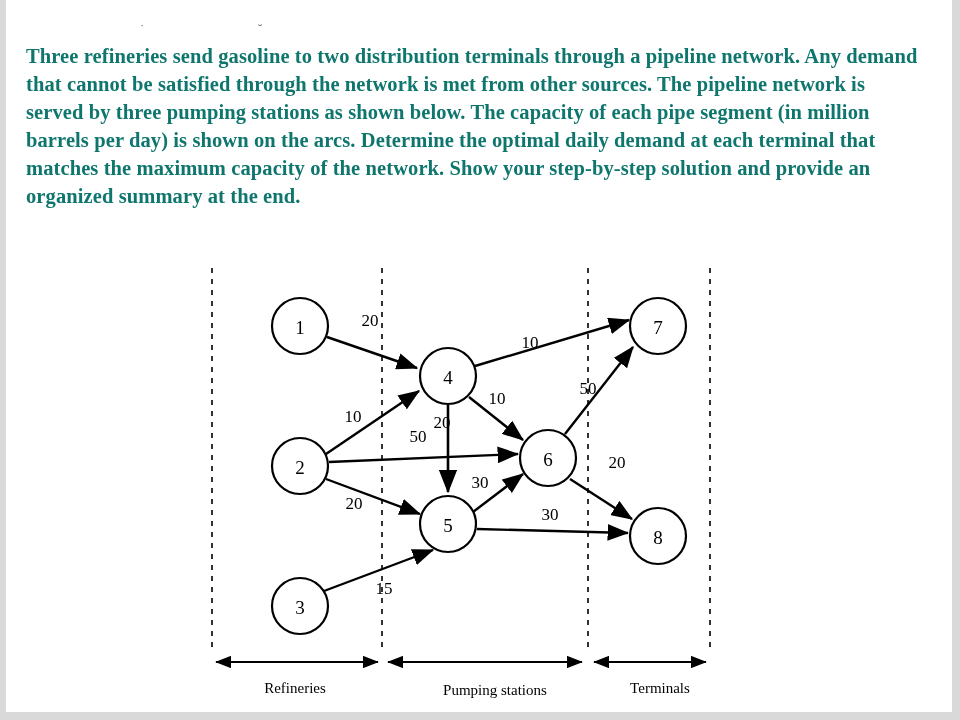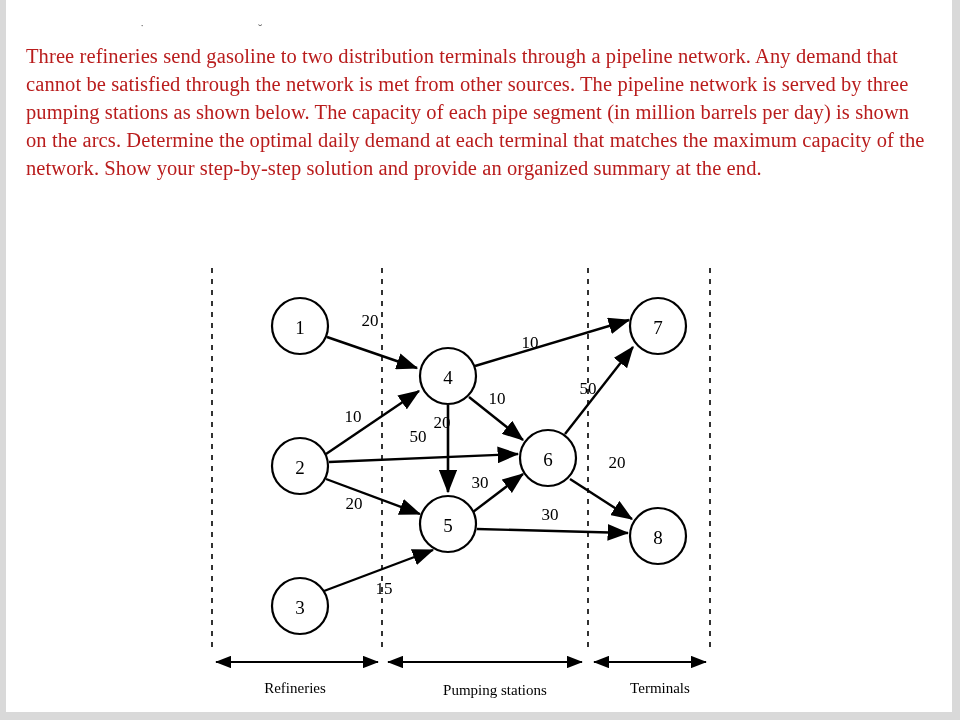--- a/index.html
+++ b/index.html
@@ -65,22 +65,22 @@
   }
 
   #prompt {
     position: absolute;
     left: 26px;
     top: 42px;
     width: 900px;
     font-family: "Liberation Serif", serif;
     font-size: 20.5px;
     line-height: 28px;
-    font-weight: normal;
-    color: #b91c1c;
+    font-weight: bold;
+    color: #0f766e;
     letter-spacing: 0.1px;
   }
 
   #figure {
     position: absolute;
     left: 170px;
     top: 258px;
     width: 600px;
     height: 450px;
   }

